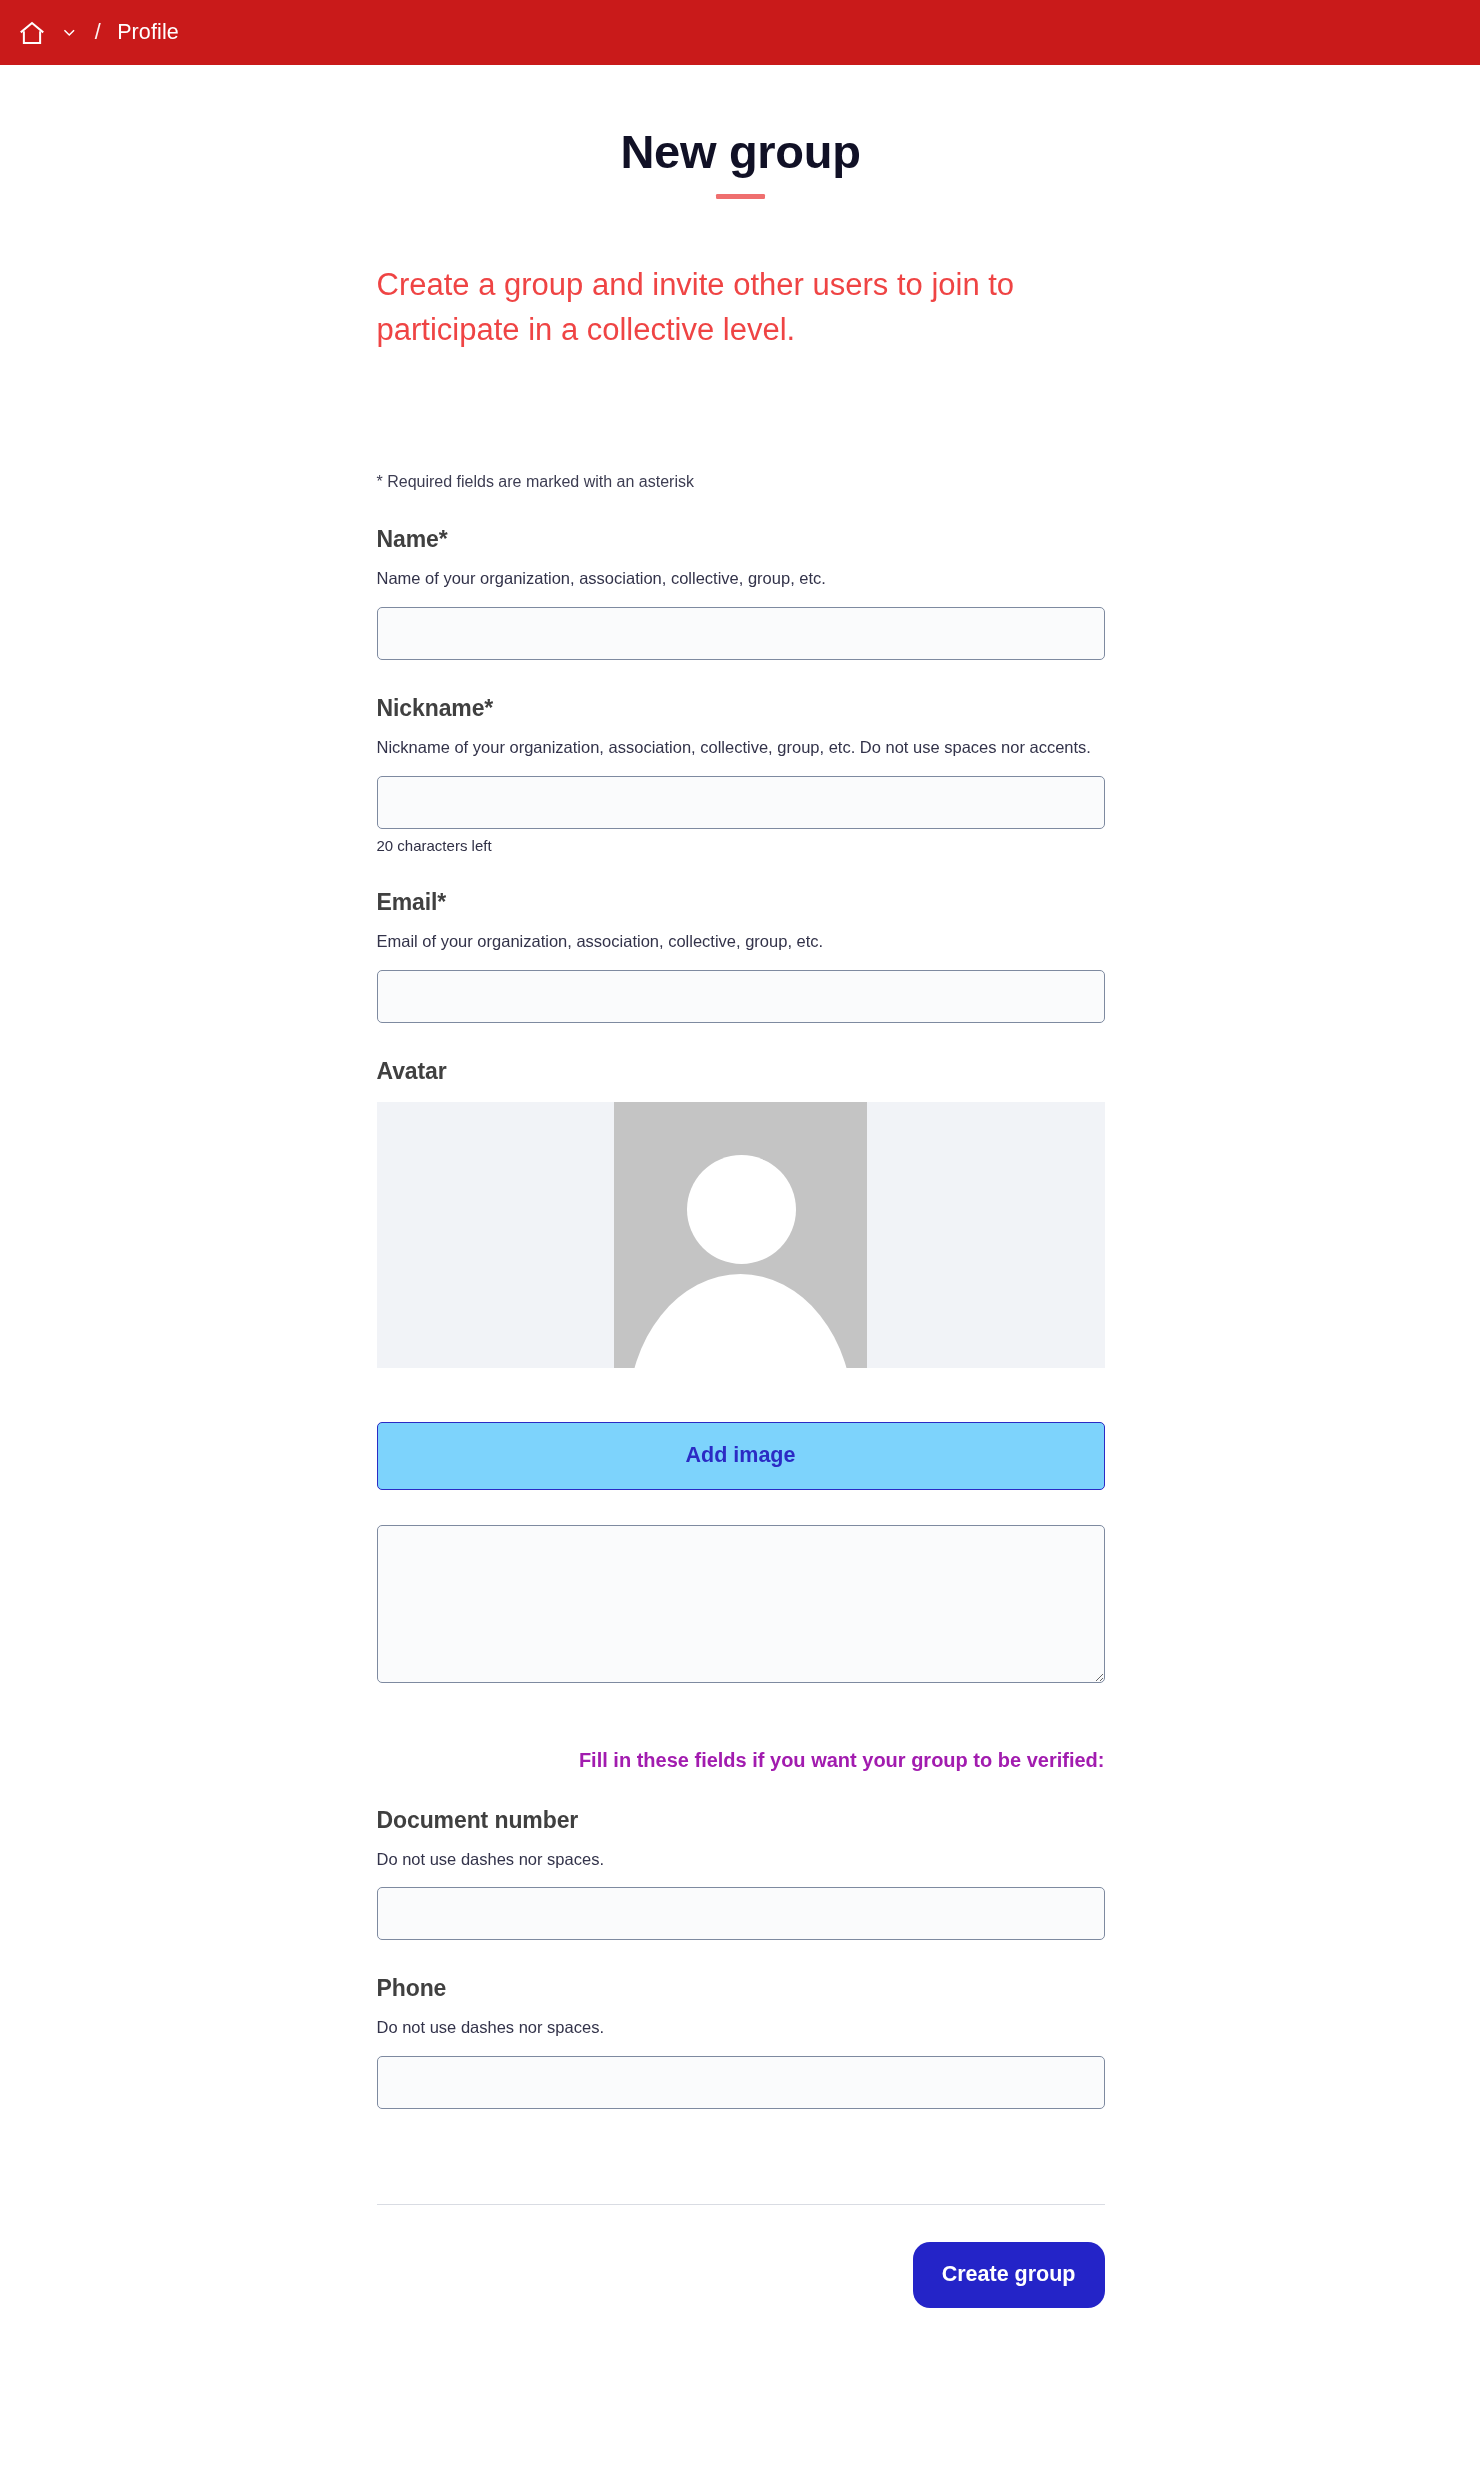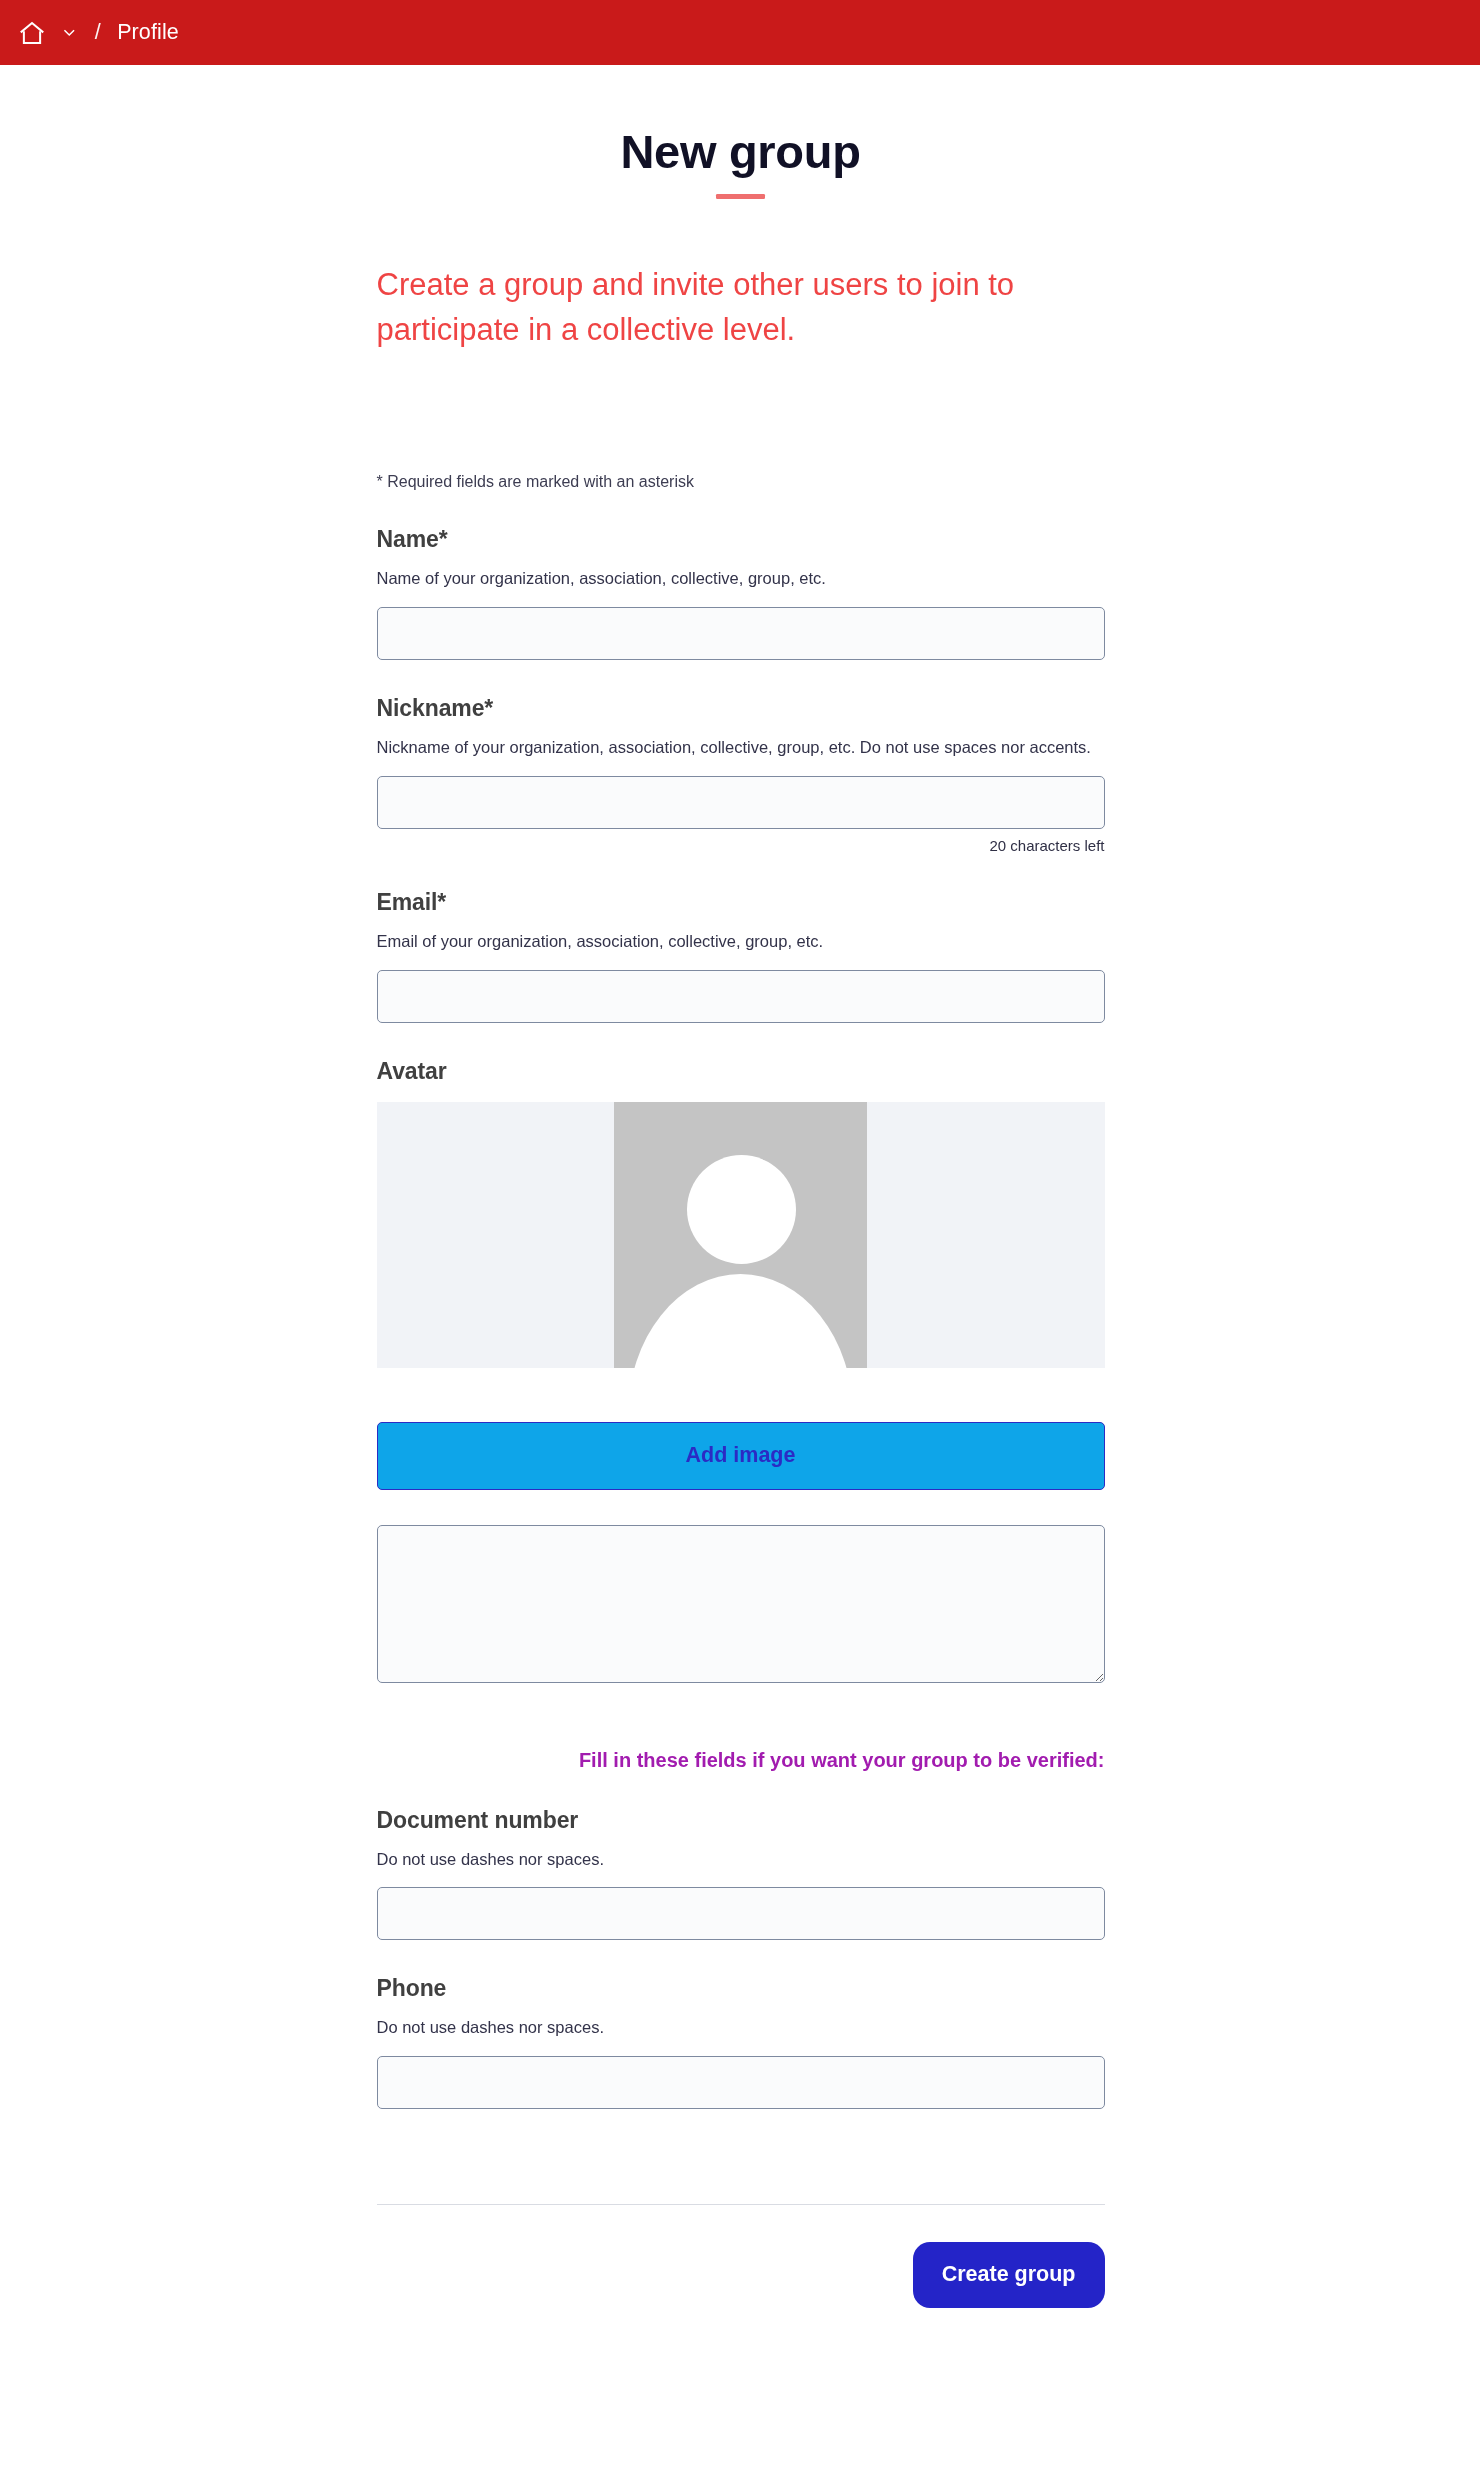--- a/index.html
+++ b/index.html
@@ -125,21 +125,21 @@
   }
   textarea.text-area {
     height: 158px;
     padding: 11.4px 14px;
     line-height: 1.4;
     resize: vertical;
   }
   .char-counter {
     font-size: 15px;
     color: #2f2f45;
-    text-align: right;
+    text-align: left;
     width: 728px;
     margin-top: 8.9px;
   }
 
   
   .avatar-block {
     margin-top: 16.5px;
     width: 728px;
     height: 266px;
     background: #f1f3f7;
@@ -174,21 +174,21 @@
     margin-left: -113px;
     background: #ffffff;
     border-radius: 50% 50% 0 0 / 62% 62% 0 0;
   }
 
   .btn-outline {
     display: block;
     width: 728px;
     height: 68px;
     margin-top: 54px;
-    background: #0ea5e9;
+    background: #7dd3fc;
     border: 1.3px solid #2b2bc4;
     border-radius: 5px;
     color: #2b2bc4;
     font-size: 21.5px;
     font-weight: bold;
     font-family: "Liberation Sans", sans-serif;
     cursor: pointer;
   }
 
   .section-note {

